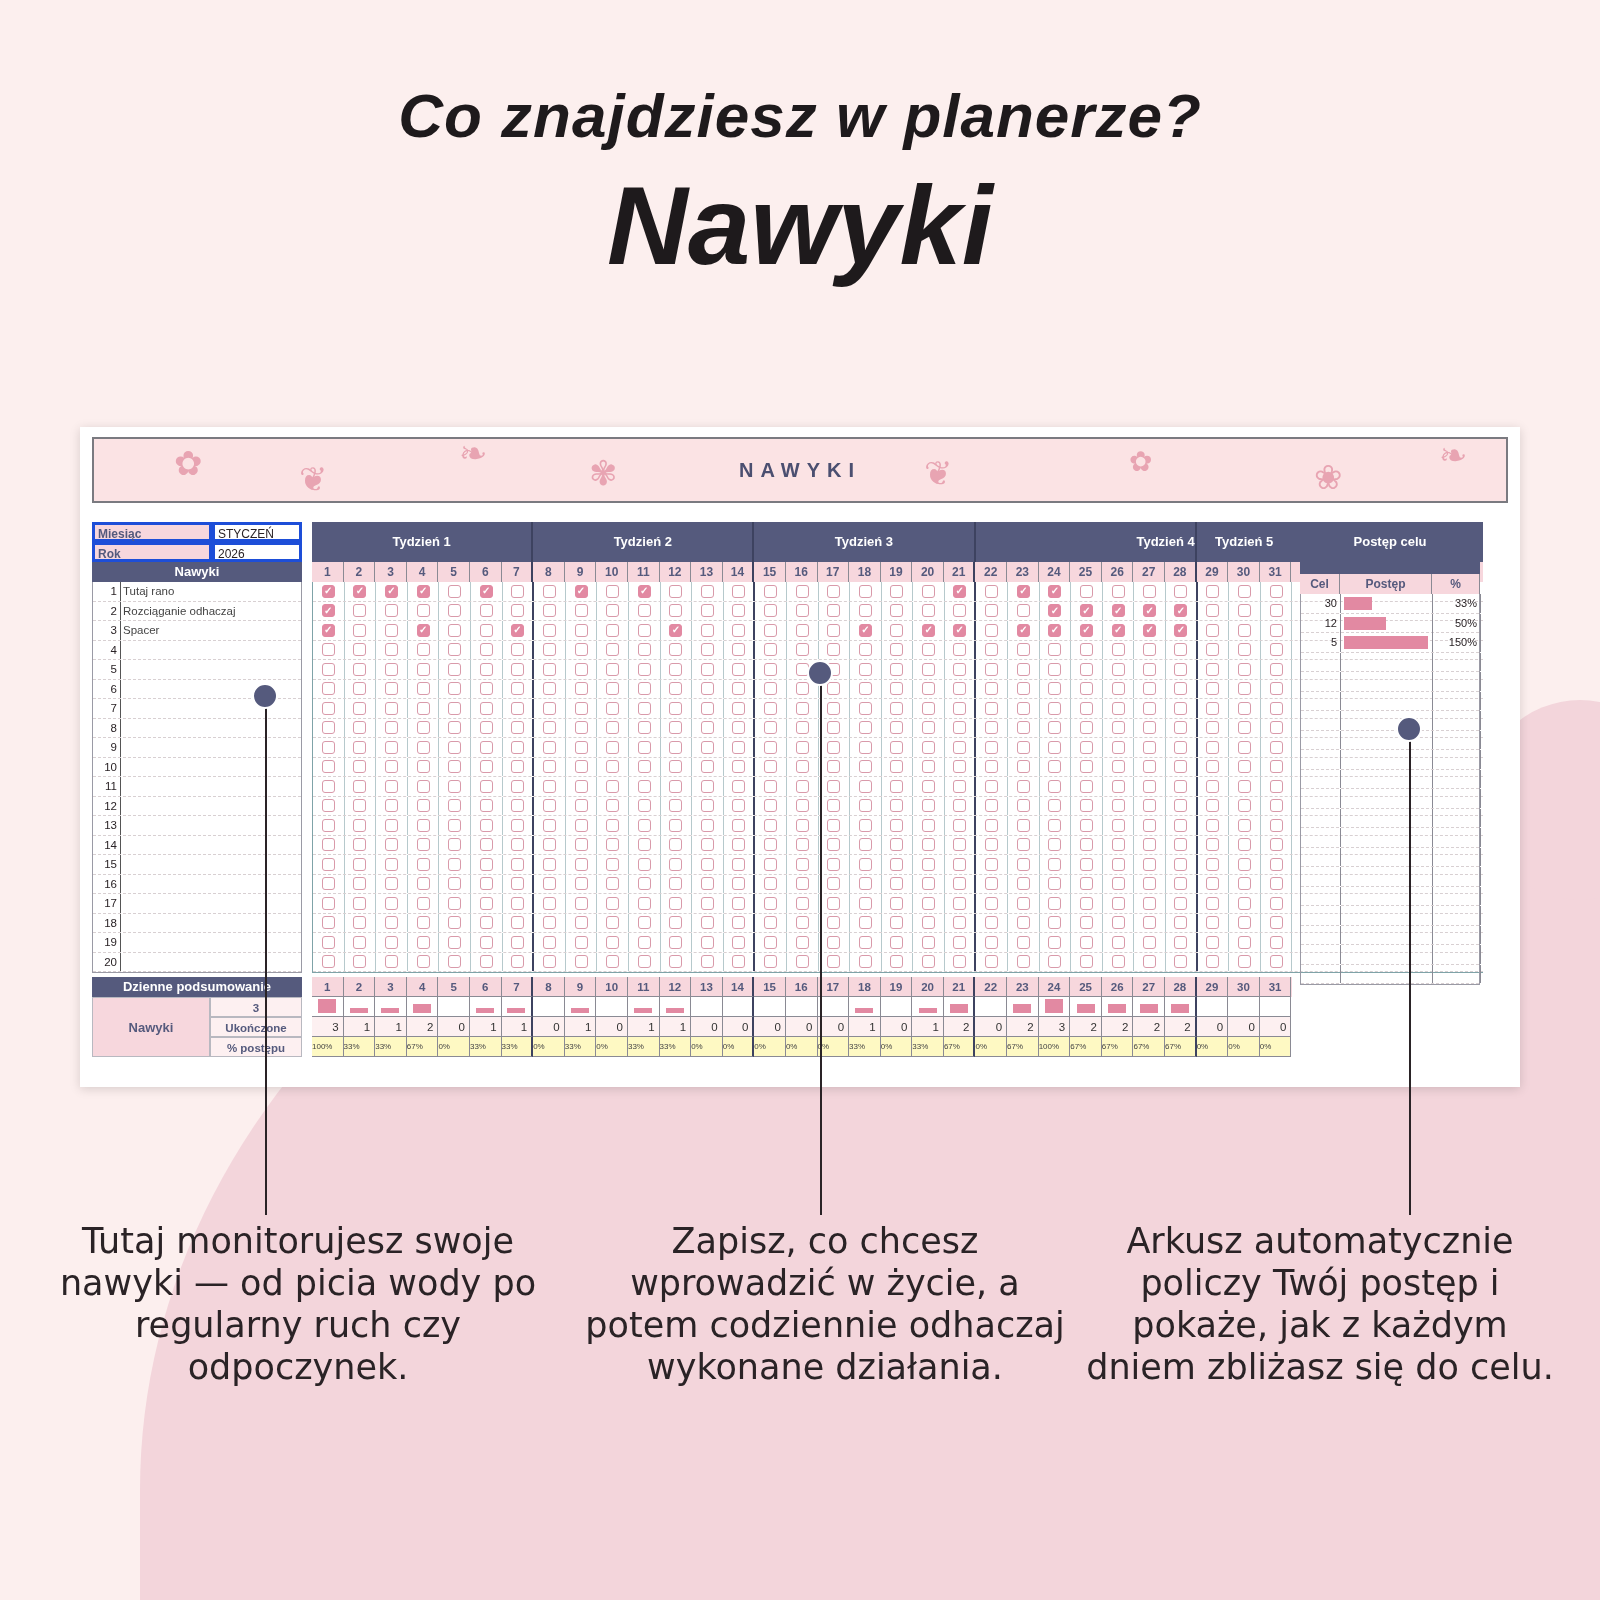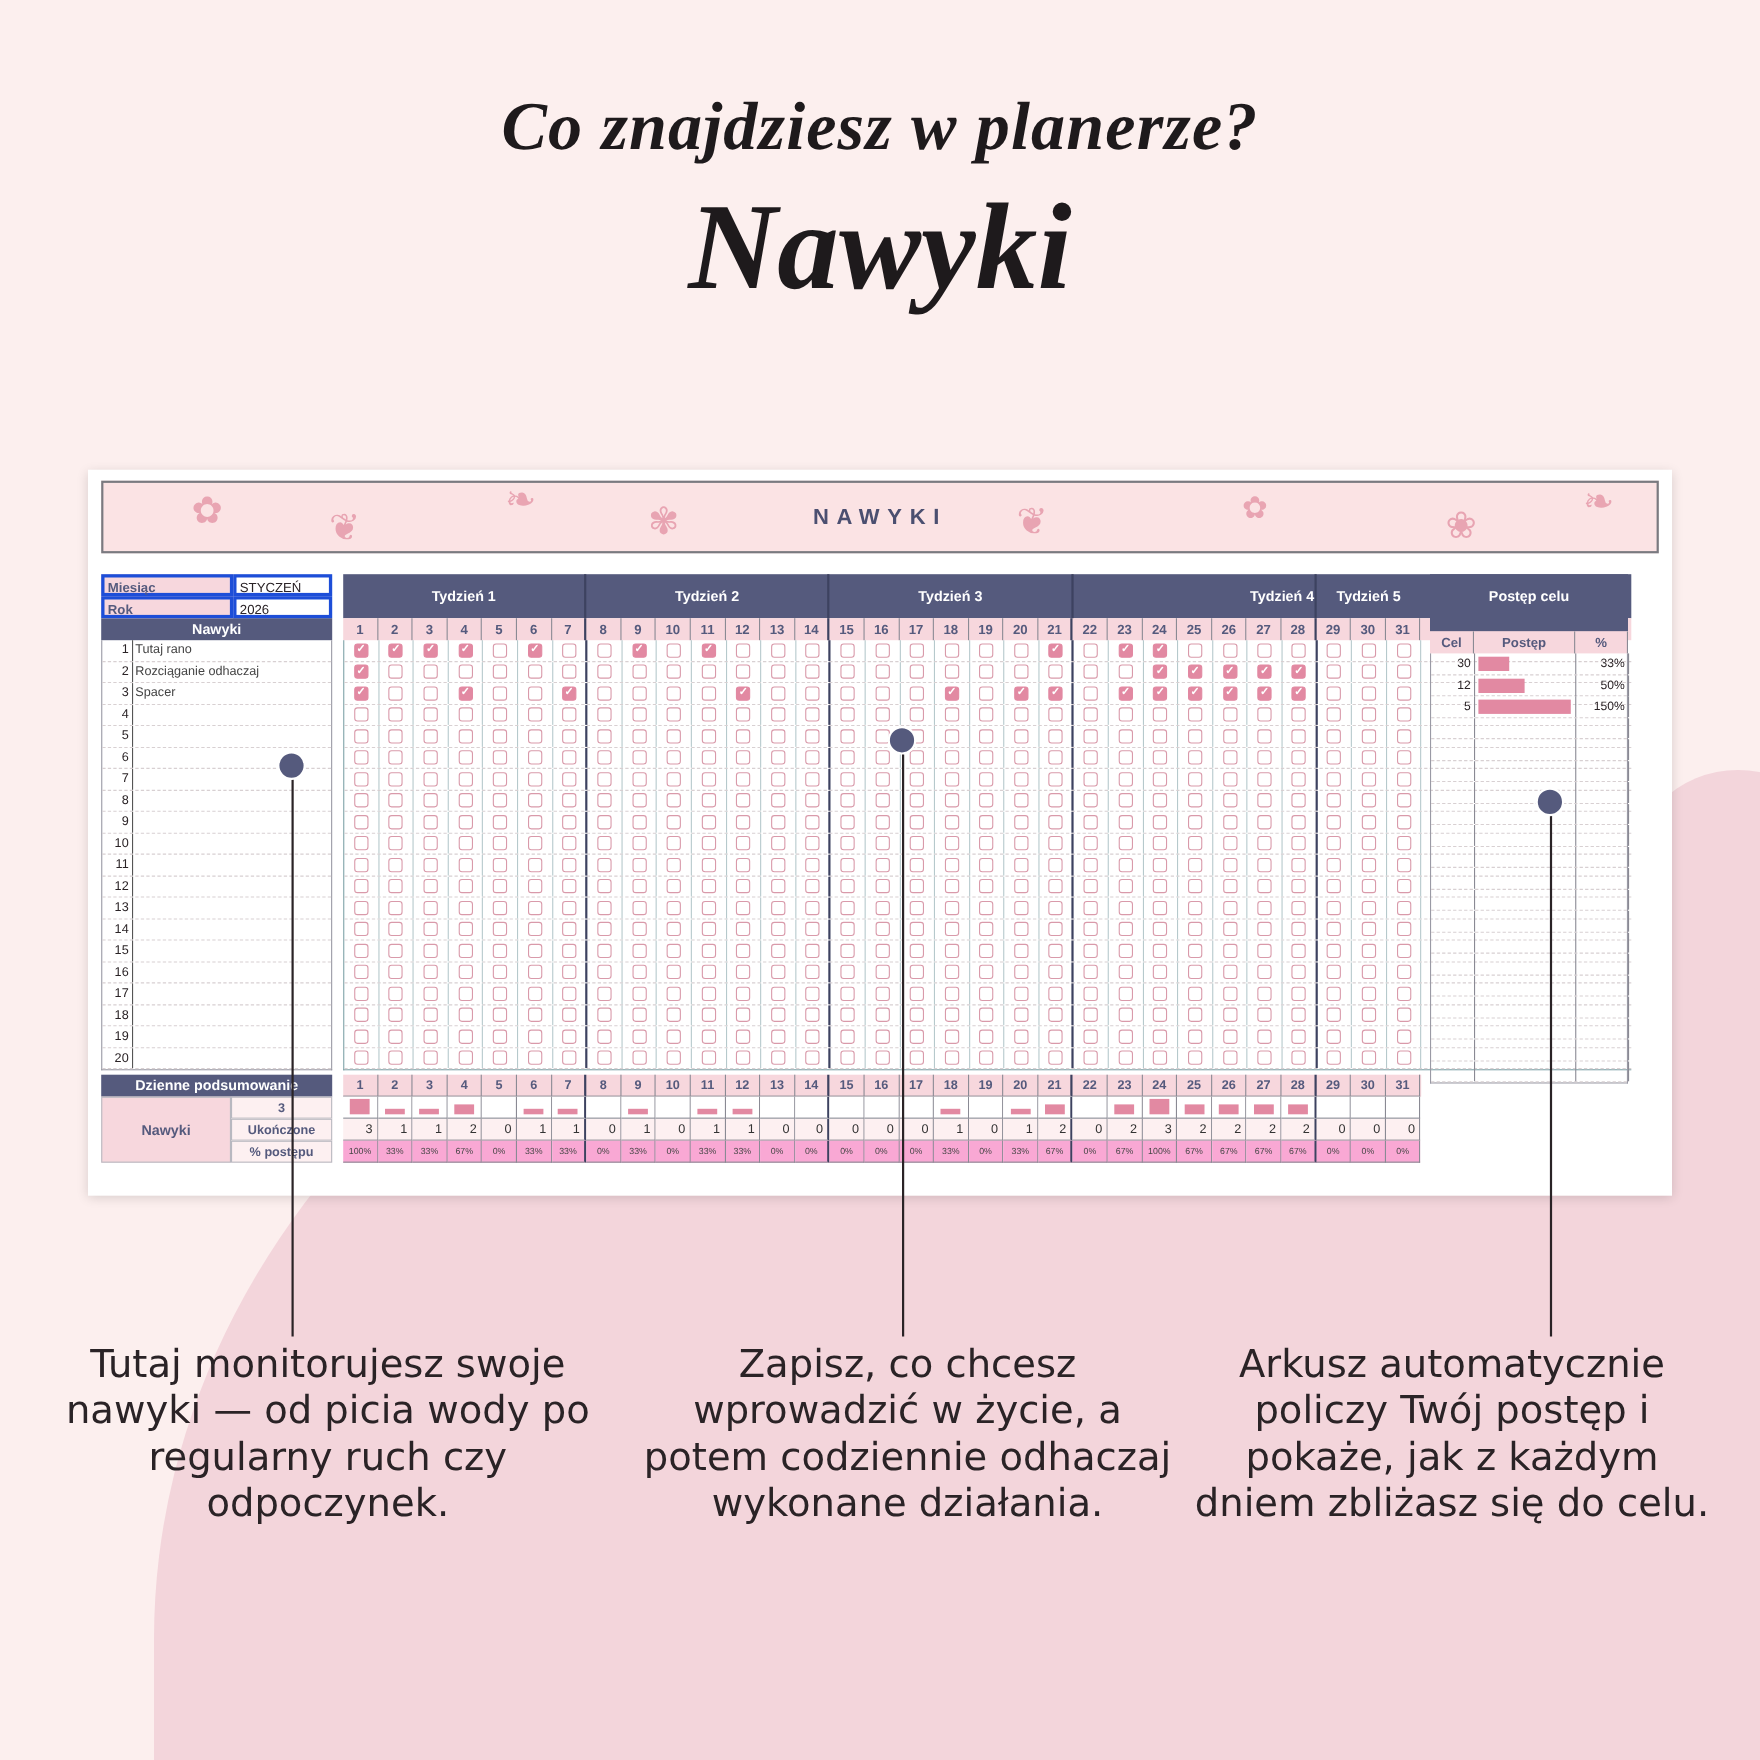--- a/index.html
+++ b/index.html
@@ -1,20 +1,20 @@
 <!DOCTYPE html>
 <html><head>
 <meta charset="utf-8">
 <style>
 *{box-sizing:border-box;margin:0;padding:0}
 html,body{width:1600px;height:1600px;overflow:hidden}
 body{background:#fcefee;font-family:"Liberation Sans",sans-serif;position:relative;color:#2a2326}
 .blob{position:absolute;left:140px;top:720px;width:1600px;height:1400px;background:#f3d5db;border-radius:60% 0 0 0 / 55% 0 0 0}
 .blob2{position:absolute;left:1480px;top:700px;width:200px;height:200px;background:#f3d5db;border-radius:50%}
-.hdr{position:absolute;left:0;top:80px;width:1600px;text-align:center;font-family:Liberation Serif, serif;font-style:italic;color:#1e1a1c}
+.hdr{position:absolute;left:0;top:80px;width:1600px;text-align:center;font-family:Liberation Sans, sans-serif;font-style:italic;color:#1e1a1c}
 .hdr .t1{font-size:62px;font-weight:bold;letter-spacing:1px}
 .hdr .t2{font-size:112px;font-weight:bold;margin-top:10px}
 .sheet{position:absolute;left:80px;top:427px;width:1440px;height:660px;background:#fff;box-shadow:0 2px 10px rgba(0,0,0,.15)}
 .banner{position:absolute;left:12px;top:10px;width:1416px;height:66px;border:2px solid #7a7a80;background:#fbe3e4;display:flex;align-items:center;justify-content:center;overflow:hidden}
 .banner .title{font-size:20px;font-weight:bold;letter-spacing:7px;color:#4b4f70}
 .deco{position:absolute;color:#e59aaa;font-size:34px;opacity:.85}
 .nav{background:#555a7d;color:#fff;font-weight:bold;font-size:13px;text-align:center}
 .pinkhd{background:#f7d7dd;color:#555a7d;font-weight:bold;font-size:12px;text-align:center}
 
 .lp{position:absolute;left:12px;top:95px;width:210px}
@@ -52,21 +52,21 @@
 .sum{position:absolute;left:12px;top:550px;width:210px}
 .sum .grid2{display:grid;grid-template-columns:118px 92px}
 .sum .lab{background:#f7d7dd;color:#555a7d;font-weight:bold;font-size:13px;display:flex;align-items:center;justify-content:center;height:60px;border:1px solid #b8b8c0}
 .sum .rc div{height:20px;line-height:20px;border:1px solid #b8b8c0;text-align:center;font-size:11.5px;color:#555a7d;font-weight:bold;background:#fdf0f1}
 .sgrid{position:absolute;left:232px;top:550px;width:980px}
 .srow{display:flex}
 .srow div{width:31.6px;height:20px;border-right:1px solid #8a8a94;border-bottom:1px solid #8a8a94;font-size:11.5px;line-height:20px}
 .srow.bars div{position:relative;background:#fff}
 .srow.bars div span{position:absolute;left:50%;transform:translateX(-50%);bottom:3px;width:18px;background:#e289a2}
 .srow.nums div{text-align:right;padding-right:4px;background:#fdf0f1;color:#333}
-.srow.pcts div{font-size:8px;text-align:center;color:#444;background:#f9a8d4}
+.srow.pcts div{font-size:8px;color:#444;background:#fef9c3}
 
 .dot{position:absolute;width:26px;height:26px;border-radius:50%;background:#555a7d;border:2px solid #fff}
 .vline{position:absolute;width:1.5px;background:#2a2326}
 .cap{position:absolute;top:1220px;width:480px;text-align:center;font-size:35px;line-height:42px;color:#2a2326;font-family:"DejaVu Sans",sans-serif}
 </style>
 </head>
 <body>
 
 <div class="blob"></div>
 <div class="blob2"></div>

